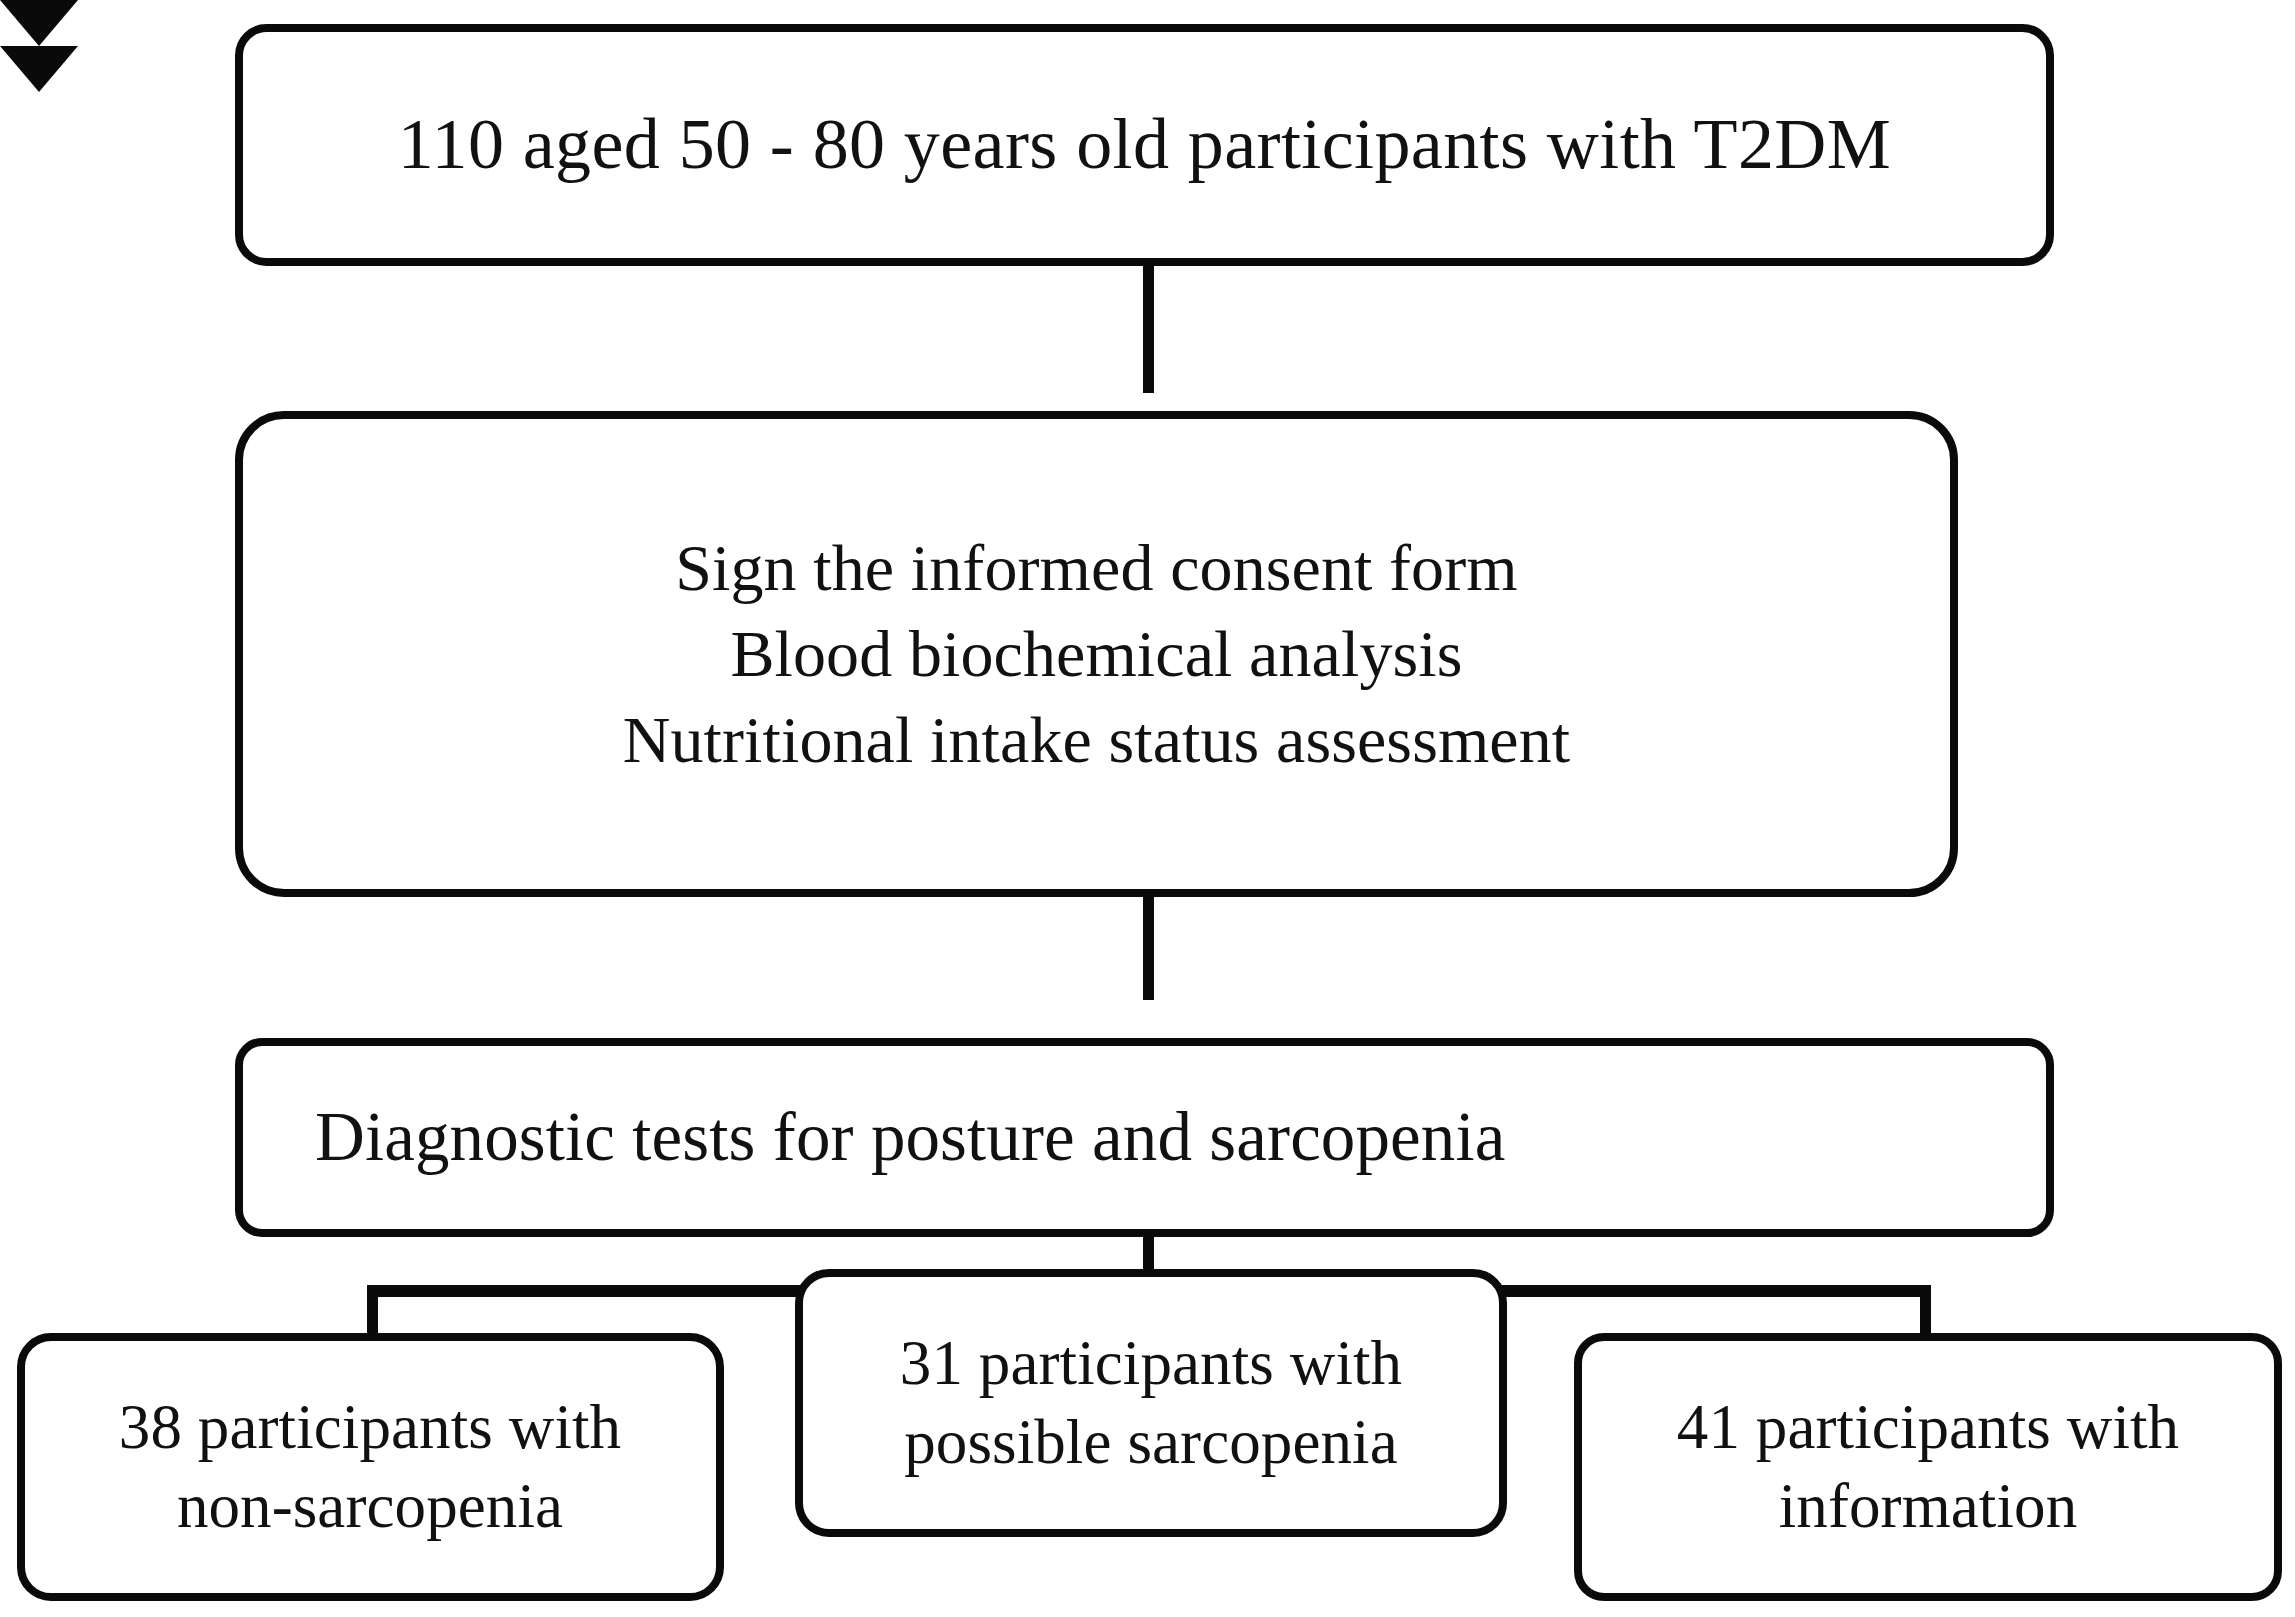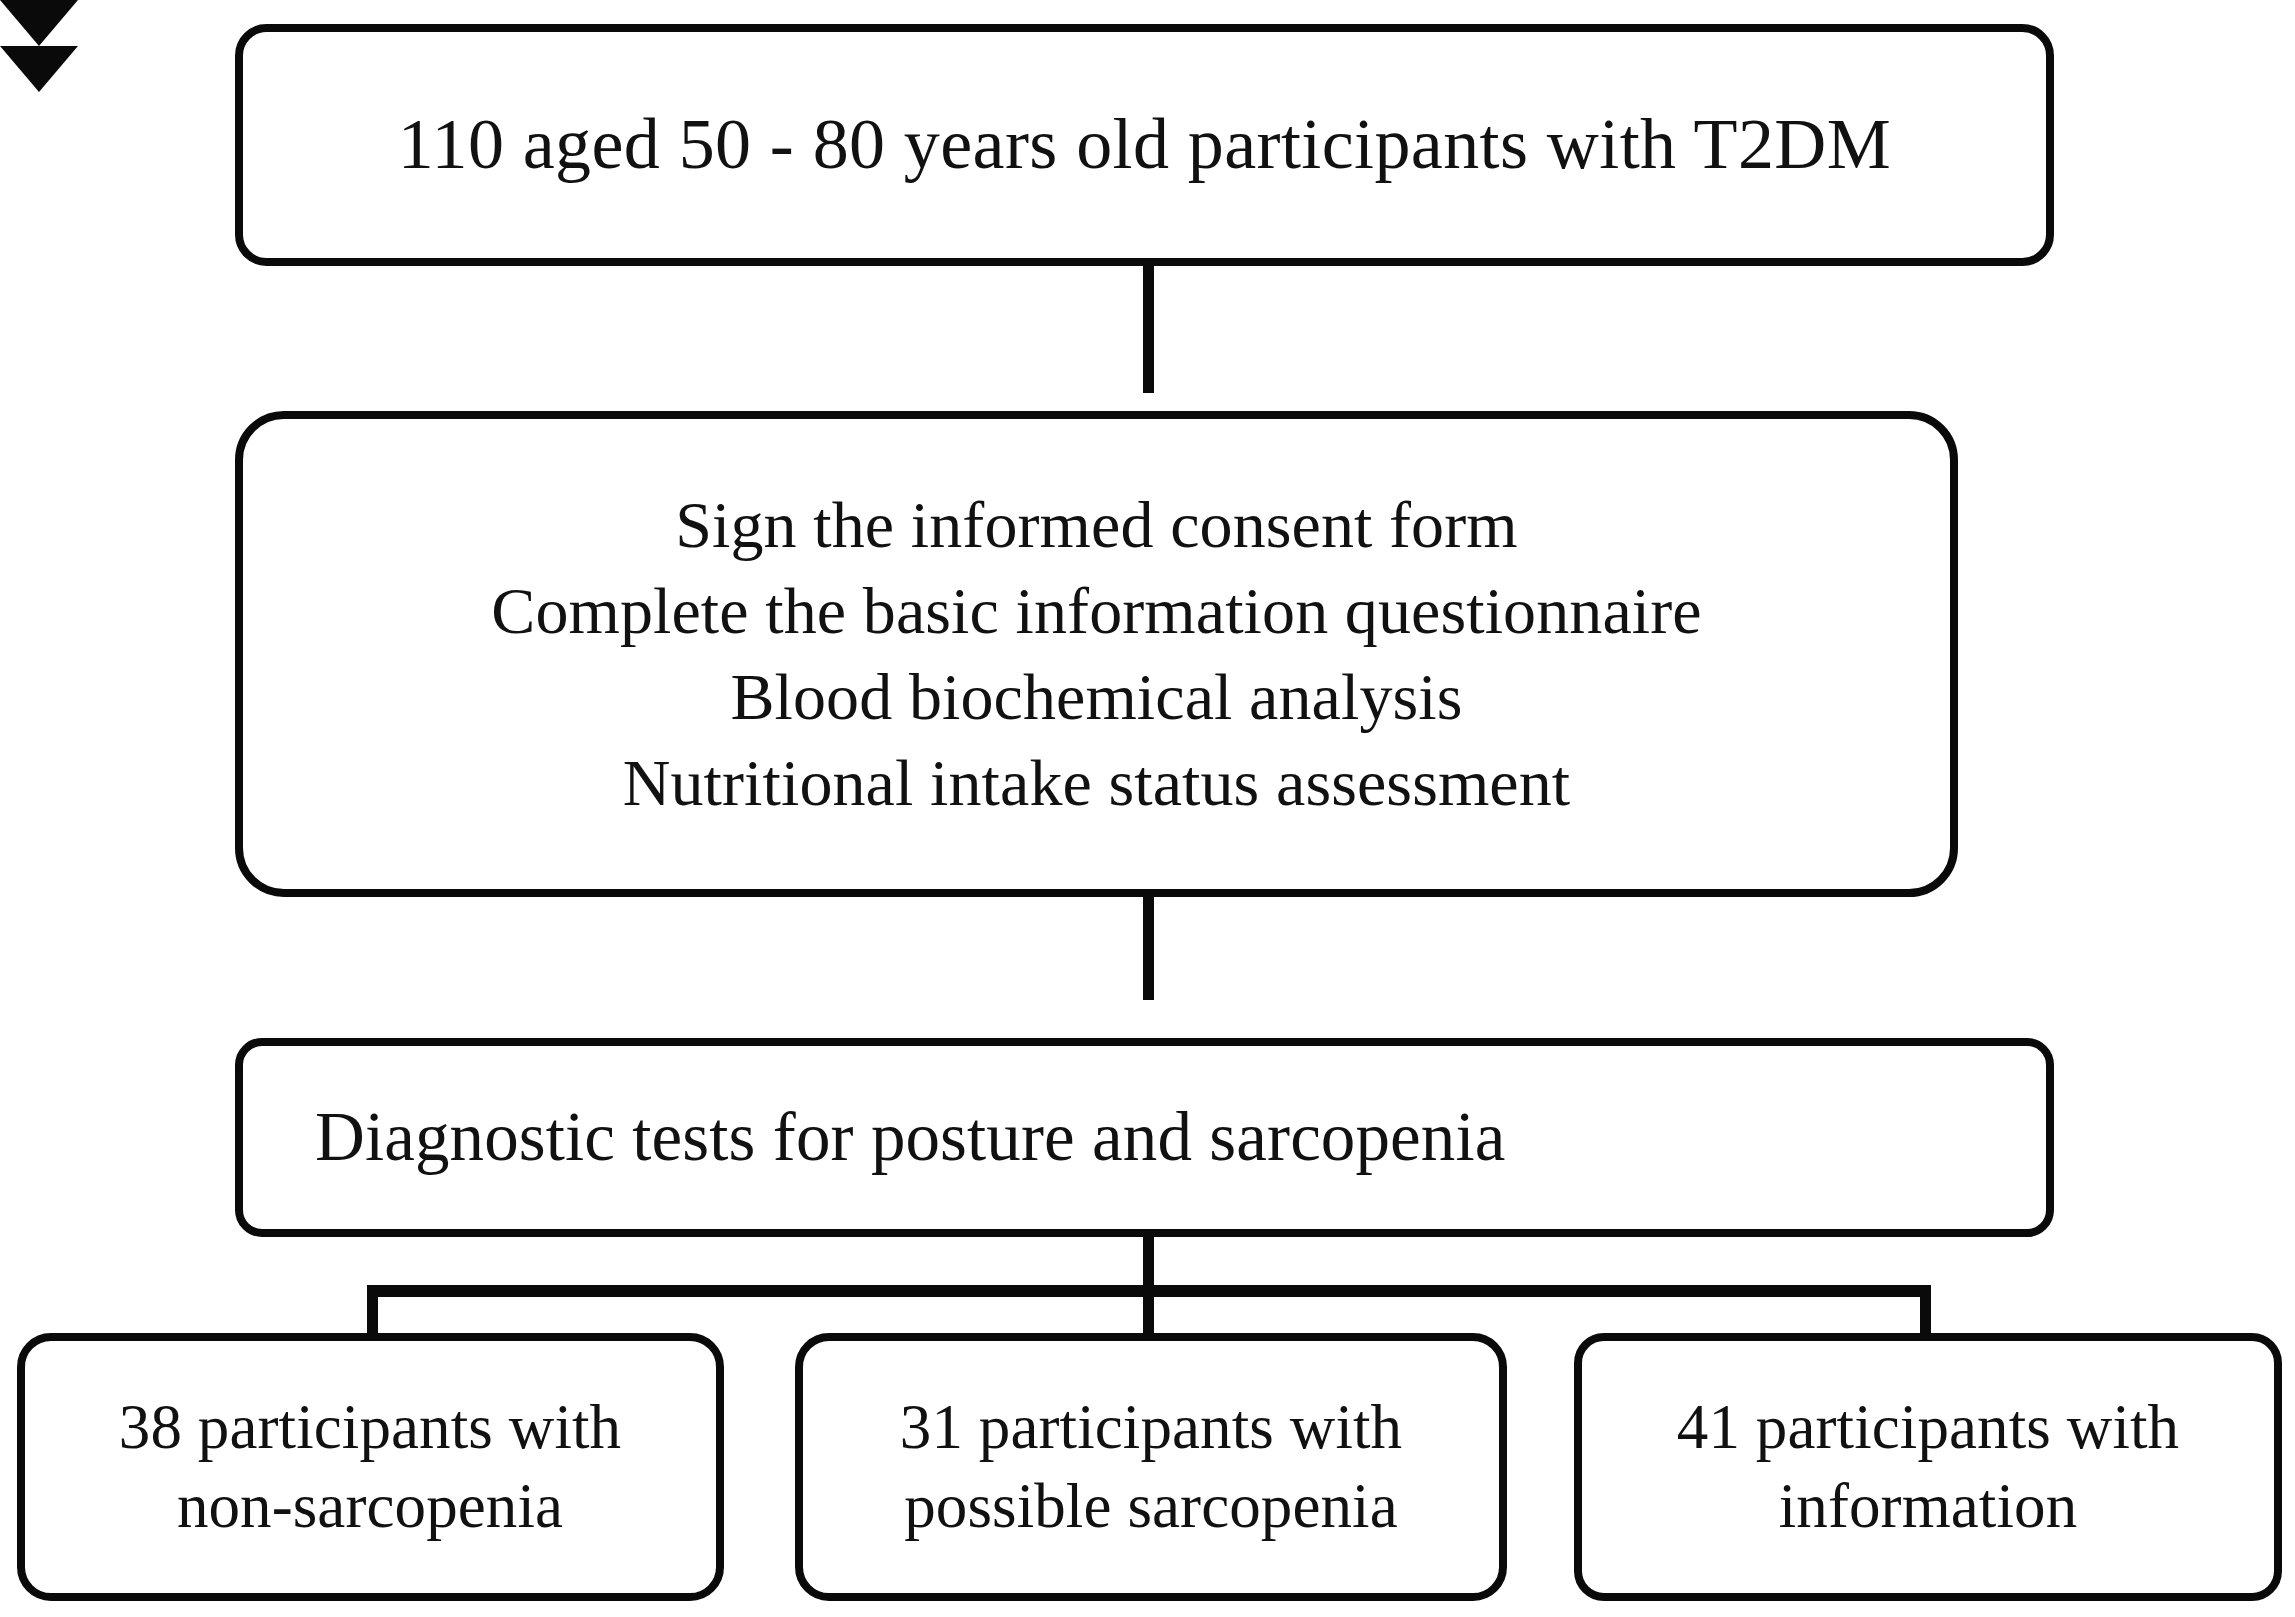--- a/index.html
+++ b/index.html
@@ -49,21 +49,21 @@
     border-radius: 27px;
   }
 
   
   #box-non-sarcopenia {
     left: 16.5px;   top: 1333px;
     width: 707px; height: 268px;
     border-radius: 34px;
   }
   #box-possible-sarcopenia {
-    left: 795px; top: 1333px;
+    left: 795px; top: 1269px;
     width: 712px; height: 268px;
     border-radius: 34px;
   }
   #box-sarcopenia {
     left: 1574px; top: 1333px;
     width: 708px; height: 268px;
     border-radius: 30px;
   }
 
   .box-line {
@@ -123,21 +123,20 @@
 
   <div class="flow-box" id="box-enrollment">
     <span class="box-line">110 aged 50 - 80 years old participants with T2DM</span>
   </div>
 
   <div class="conn conn-v" id="arrow1-shaft"></div>
   <div id="arrow1-head"></div>
 
   <div class="flow-box" id="box-baseline">
     <span class="box-line">Sign the informed consent form</span>
-    <span class="box-line">Complete the basic information questionnaire</span>
     <span class="box-line">Blood biochemical analysis</span>
     <span class="box-line">Nutritional intake status assessment</span>
   </div>
 
   <div class="conn conn-v" id="arrow2-shaft"></div>
   <div id="arrow2-head"></div>
 
   <div class="flow-box" id="box-diagnostic">
     <span class="box-line">Diagnostic tests for posture and sarcopenia</span>
   </div>

